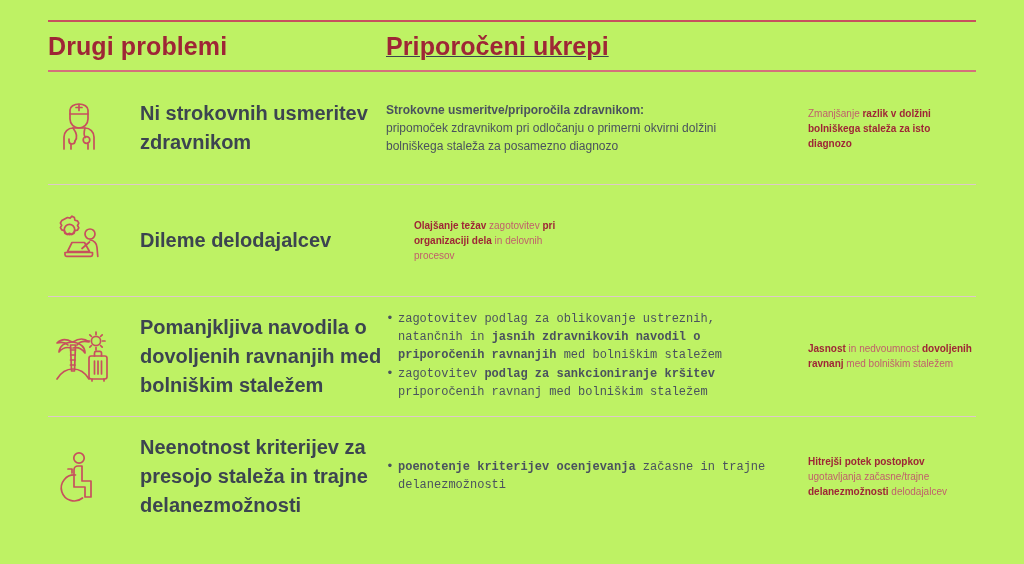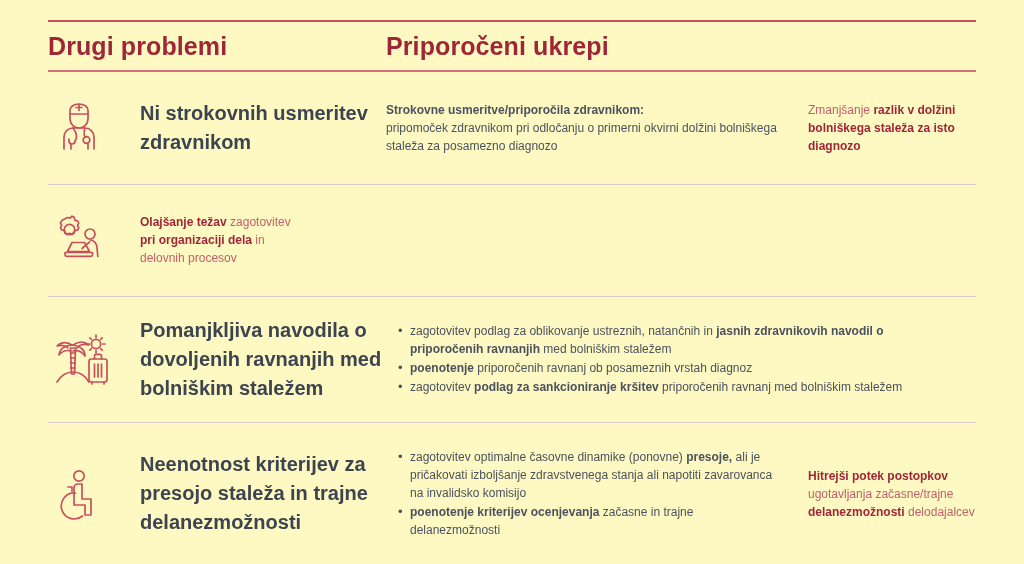--- a/index.html
+++ b/index.html
@@ -12,21 +12,21 @@
     height: 564px;
     background: #f2f2f4;
     font-family: "Liberation Sans", sans-serif;
     color: #3c4450;
     overflow: hidden;
   }
   .slide {
     position: relative;
     width: 1024px;
     height: 564px;
-    background: #fef9c3;
+    background: #bef264;
     padding: 0;
   }
 
   
   .header {
     position: relative;
     margin: 0 48px;
     padding-top: 20px;
   }
   .rule-top {
@@ -38,21 +38,21 @@
     height: 2px;
     background: #d4707b;
     width: 100%;
   }
   .header-row {
     display: flex;
     align-items: center;
     height: 48px;
   }
   .head-col-1 { width: 338px; flex: 0 0 338px; }
-  .head-col-2 { flex: 1 1 auto; }
+  .head-col-2 { flex: 1 1 auto; text-decoration: underline; }
   .head-title {
     font-size: 25px;
     font-weight: bold;
     color: #9e2636;
     letter-spacing: 0.1px;
     white-space: nowrap;
   }
 
   
   .rows {
@@ -99,39 +99,41 @@
     flex: 1 1 auto;
     font-size: 12px;
     line-height: 1.5;
     color: #4a525e;
     padding-top: 3px;
     padding-right: 14px;
   }
   .cell-outcome {
     flex: 0 0 168px;
     width: 168px;
-    font-size: 12px;
+    font-size: 10px;
     line-height: 1.5;
     color: #c0606b;
     padding-top: 3px;
+    margin-left: 28px;
   }
 
   .cell-body b, .cell-label b { font-weight: bold; }
   .cell-outcome b {
     font-weight: bold;
     color: #9e2636;
   }
 
   
   .v-center { align-self: center; padding-top: 0; }
 
   ul.bullets {
-    margin: 12px;
+    margin: 0;
     padding: 0;
     list-style: none;
+    font-family: Liberation Mono, monospace;
   }
   ul.bullets li {
     position: relative;
     padding-left: 12px;
     margin-bottom: 1px;
   }
   ul.bullets li::before {
     content: "\2022";
     position: absolute;
     left: 0;
@@ -197,20 +199,21 @@
         <svg class="icon-svg" width="62" height="62" viewBox="0 0 62 62" fill="none" stroke="#c7505e" stroke-width="1.7" stroke-linecap="round" stroke-linejoin="round">
           <path d="M19.5 8.5 l2.6 0.6 1.9 -1.9 2.4 1.4 0.5 2.6 2.6 0.7 1.3 2.3 -1.3 2.3 1.3 2.3 -1.4 2.4 -2.6 0.5 -0.7 2.6 -2.3 1.3 -2.3 -1.3 -2.3 1.3 -2.4 -1.4 -0.5 -2.6 -2.6 -0.7 -1.3 -2.3 1.3 -2.3 -1.3 -2.3 1.4 -2.4 z"></path>
           <circle cx="21.5" cy="20.5" r="5.2"></circle>
           <circle cx="42" cy="25" r="5"></circle>
           <path d="M42 31 a7.5 7.5 0 0 1 7 7.5 l0.8 9"></path>
           <path d="M41.5 33 l-7.5 6.5"></path>
           <path d="M24 33.5 h12.5 l5 9 h-22 z"></path>
           <path d="M17 43.5 h27.5 v2.2 a1.6 1.6 0 0 1 -1.6 1.6 h-24.3 a1.6 1.6 0 0 1 -1.6 -1.6 z"></path>
         </svg>
       </div>
+      <div class="cell-label v-center">Dileme delodajalcev</div>
       <div class="cell-outcome v-center">
         <b>Olajšanje težav</b><span> zagotovitev </span><b>pri organizaciji dela</b><span> in delovnih procesov</span>
       </div>
     </div>
 
     <div class="row row-3">
       <div class="cell-icon v-center">
         <svg class="icon-svg" width="66" height="66" viewBox="0 0 66 66" fill="none" stroke="#c7505e" stroke-width="1.7" stroke-linecap="round" stroke-linejoin="round">
           <path d="M24 19 q-9 -5 -15 1 q7 -2 11 2"></path>
           <path d="M24 19 q-12 1 -13 10 q5 -6 12 -4"></path>
@@ -237,39 +240,40 @@
           <line x1="50" y1="38" x2="50" y2="51"></line>
           <line x1="53.5" y1="38" x2="53.5" y2="51"></line>
           <line x1="44" y1="56" x2="44" y2="58"></line>
           <line x1="56" y1="56" x2="56" y2="58"></line>
         </svg>
       </div>
       <div class="cell-label v-center">Pomanjkljiva navodila o dovoljenih ravnanjih med bolniškim staležem</div>
       <div class="cell-body v-center">
         <ul class="bullets">
           <li><span>zagotovitev podlag za oblikovanje ustreznih, natančnih in </span><b>jasnih zdravnikovih navodil o priporočenih ravnanjih</b><span> med bolniškim staležem</span></li>
-          <li><b>poenotenje</b><span> priporočenih ravnanj ob posameznih vrstah diagnoz</span></li>
           <li><span>zagotovitev </span><b>podlag za sankcioniranje kršitev</b><span> priporočenih ravnanj med bolniškim staležem</span></li>
         </ul>
+      </div>
+      <div class="cell-outcome v-center">
+        <b>Jasnost</b><span> in nedvoumnost </span><b>dovoljenih ravnanj</b><span> med bolniškim staležem</span>
       </div>
     </div>
 
     <div class="row row-4">
       <div class="cell-icon v-center">
         <svg class="icon-svg" width="62" height="62" viewBox="0 0 62 62" fill="none" stroke="#c7505e" stroke-width="1.7" stroke-linecap="round" stroke-linejoin="round">
           <circle cx="31" cy="13" r="5.2"></circle>
           <path d="M26 25 a4 4 0 0 1 4 -4 h4 v15 h9 v16 h-6 v-10 h-11 z"></path>
           <path d="M27.5 30 a13 13 0 1 0 7 23"></path>
           <path d="M20 24 h4 v4"></path>
         </svg>
       </div>
       <div class="cell-label v-center">Neenotnost kriterijev za presojo staleža in trajne delanezmožnosti</div>
       <div class="cell-body v-center">
         <ul class="bullets">
-          <li><span>zagotovitev optimalne časovne dinamike (ponovne) </span><b>presoje,</b><span> ali je pričakovati izboljšanje zdravstvenega stanja ali napotiti zavarovanca na invalidsko komisijo</span></li>
           <li><b>poenotenje kriterijev ocenjevanja</b><span> začasne in trajne delanezmožnosti</span></li>
         </ul>
       </div>
       <div class="cell-outcome v-center">
         <b>Hitrejši potek postopkov</b><span> ugotavljanja začasne/trajne </span><b>delanezmožnosti</b><span> delodajalcev</span>
       </div>
     </div>
 
   </div>
 </div>

